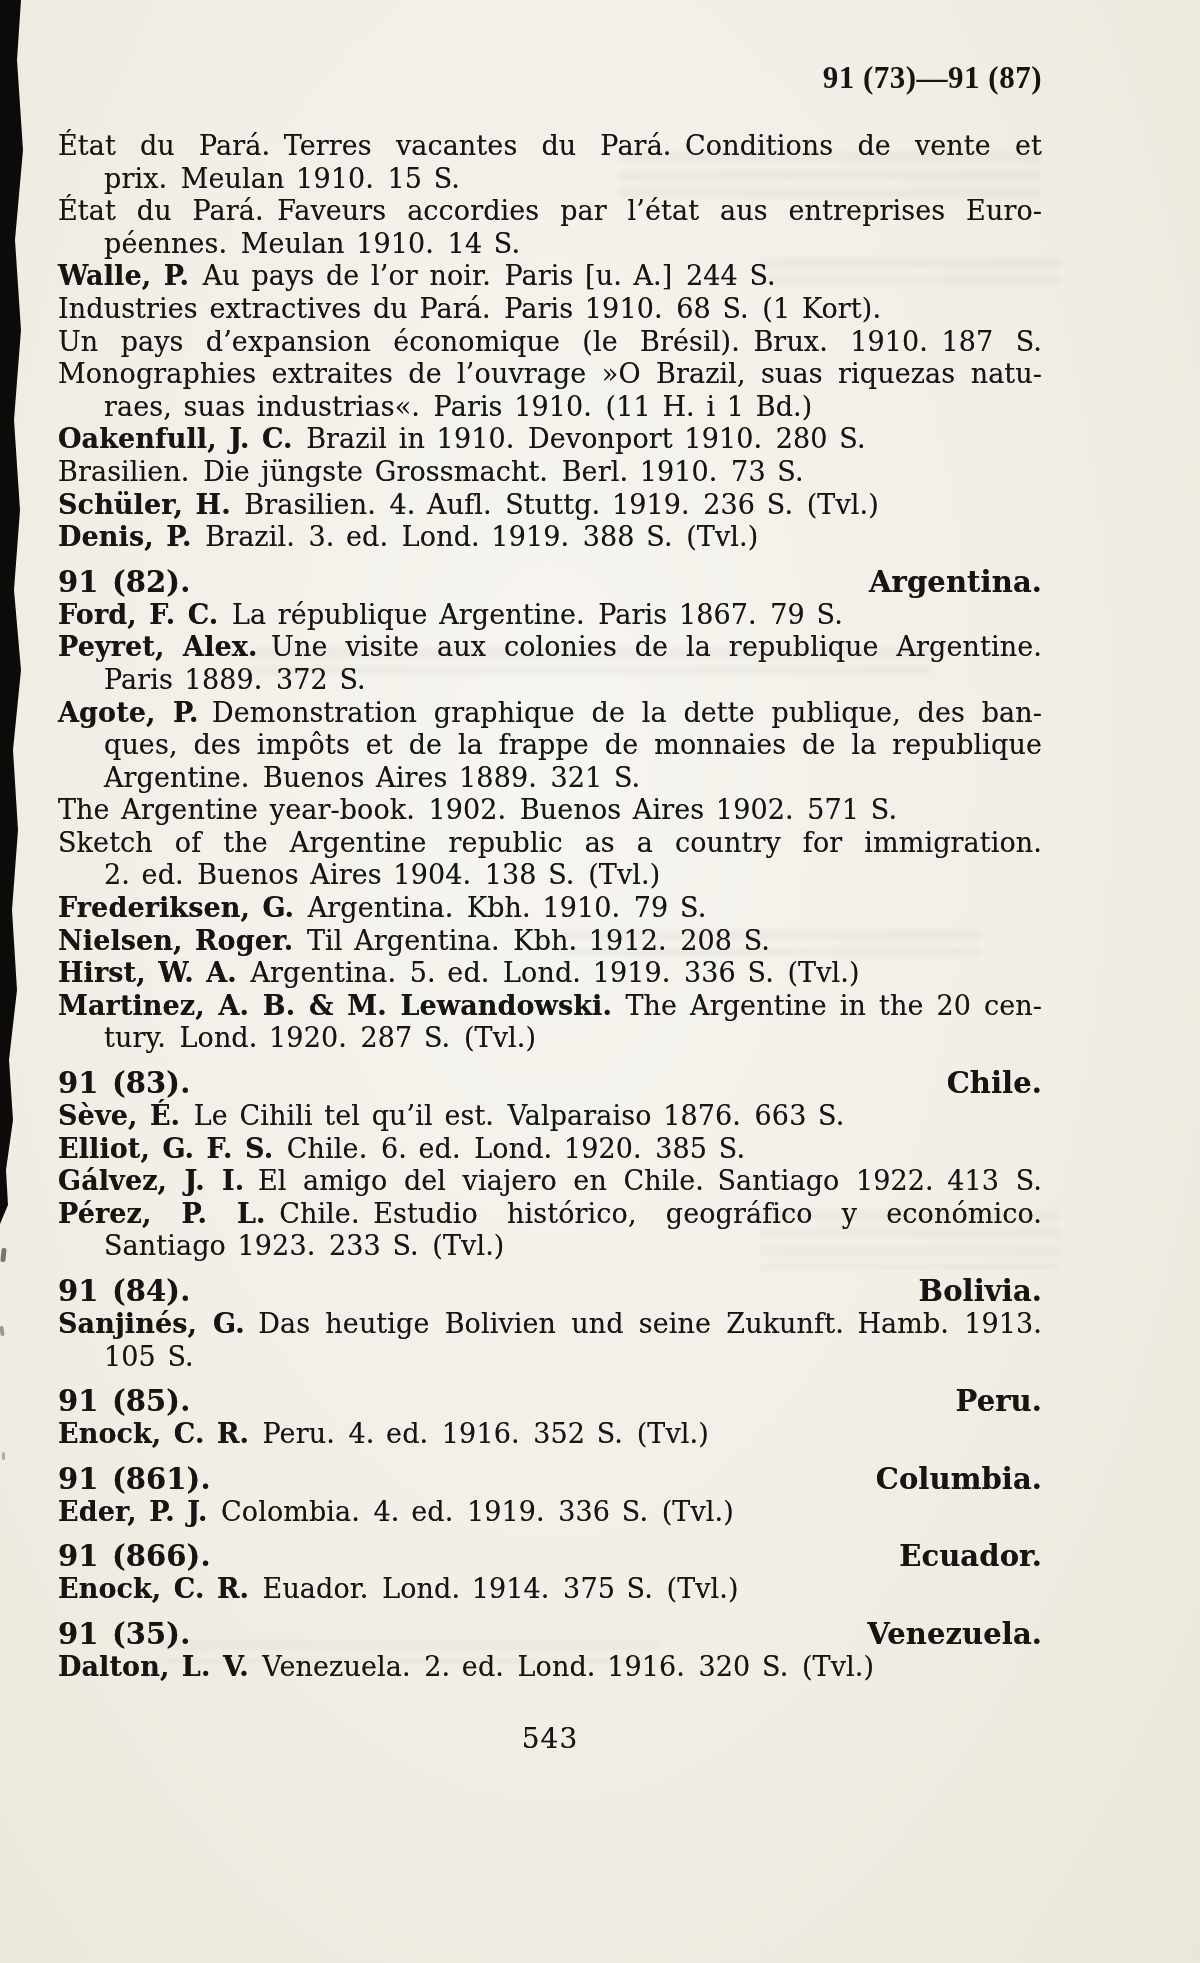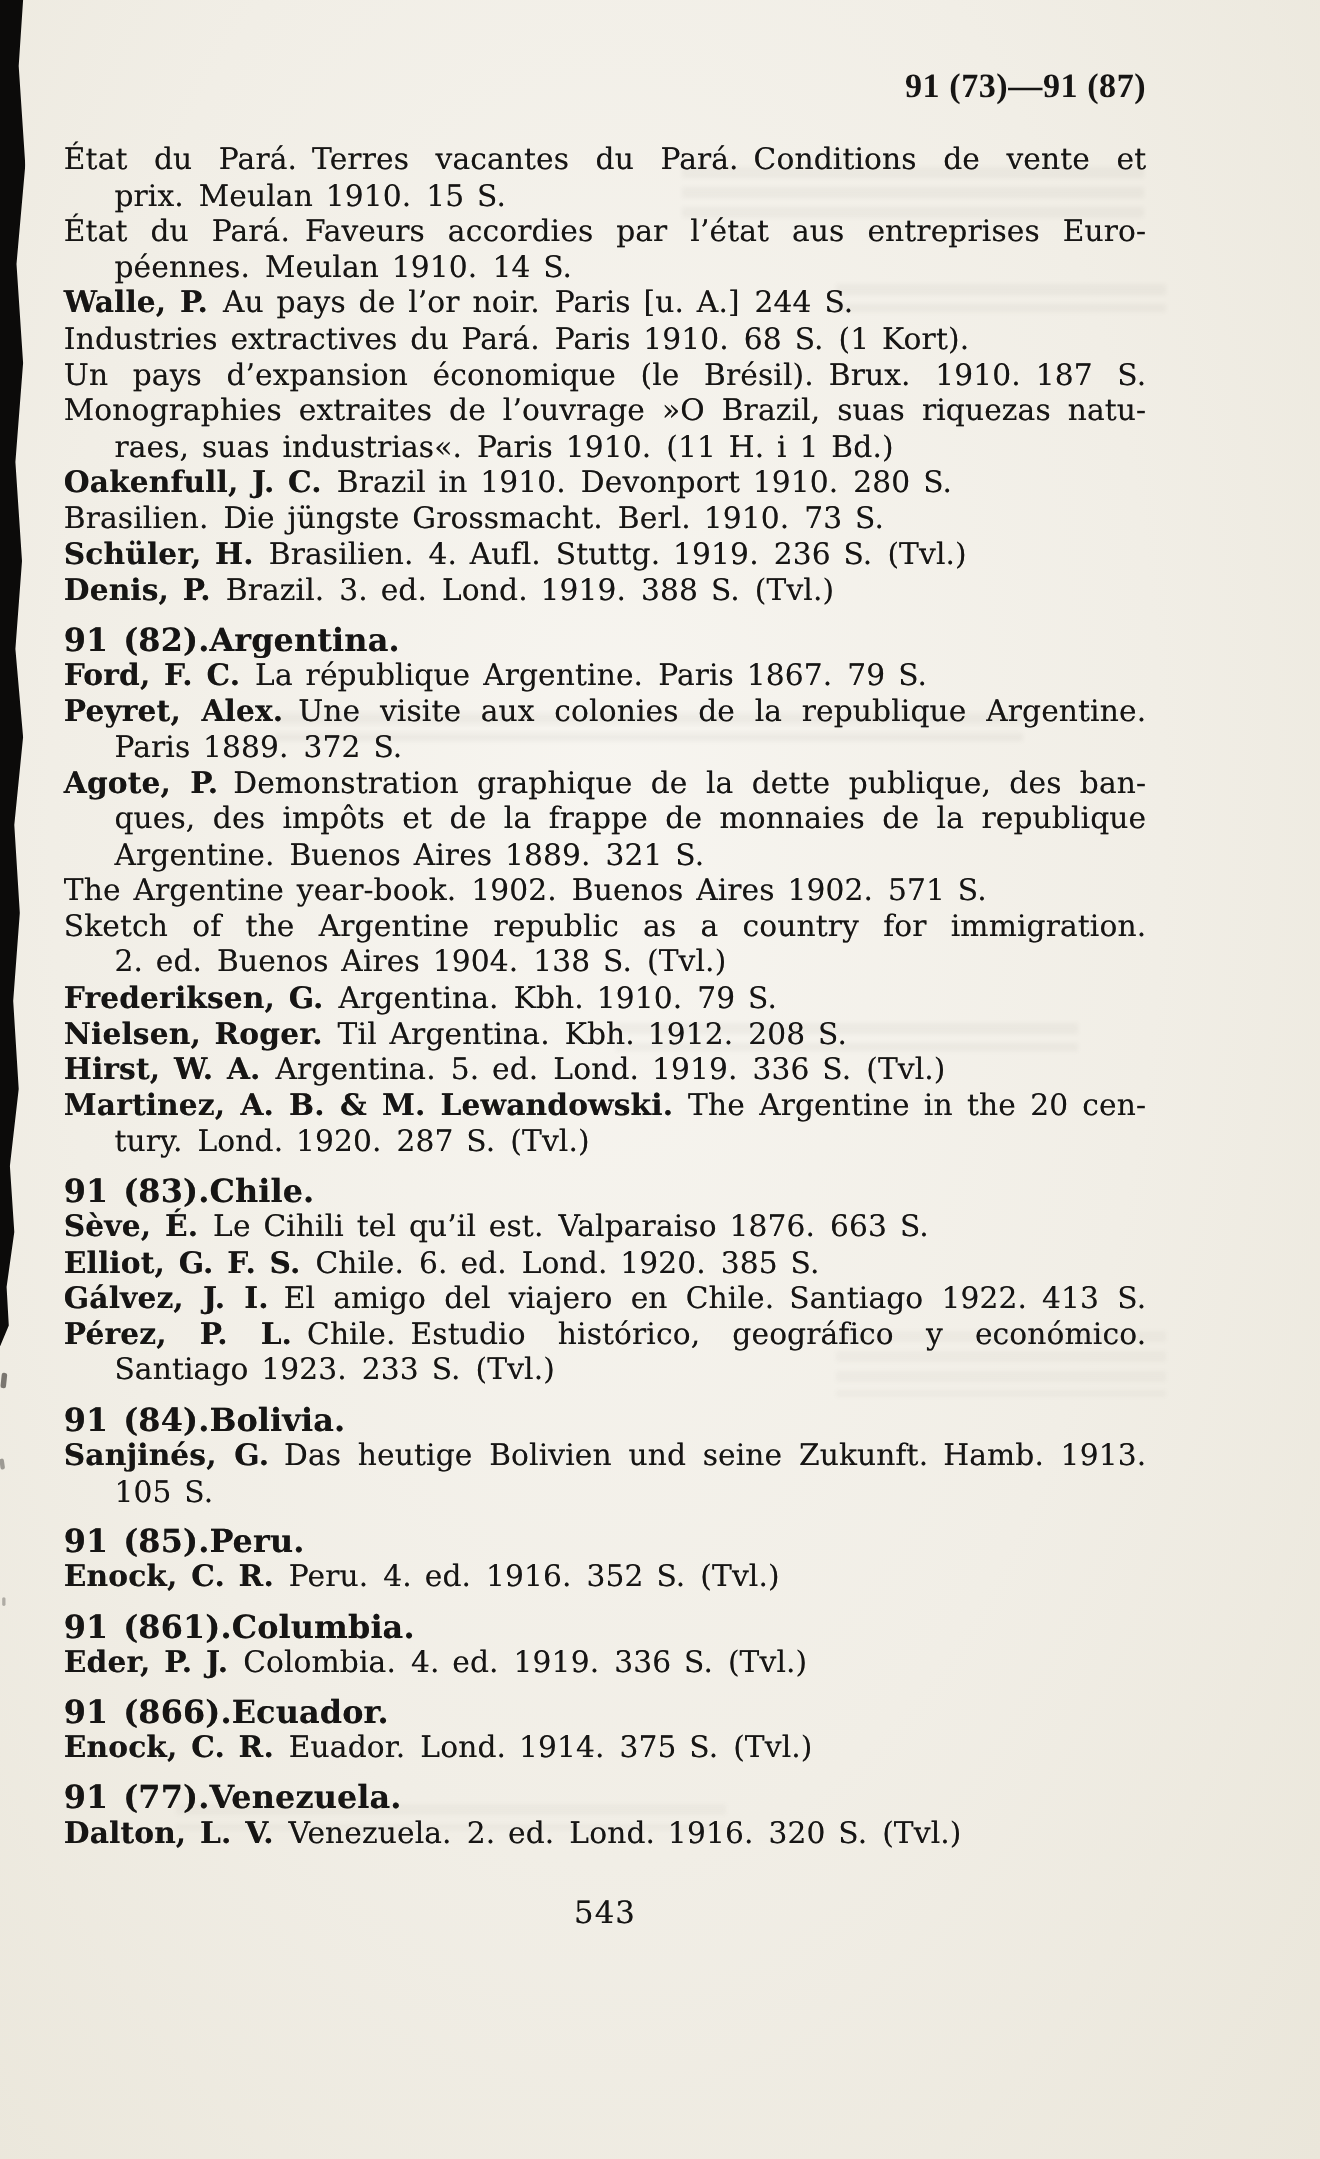--- a/index.html
+++ b/index.html
@@ -24,21 +24,21 @@
   .line{
     font-size:27px;
     line-height:32.6px;
     word-spacing:0.11em;
     letter-spacing:0.1px;
     text-shadow:0 0 0.4px rgba(20,18,16,0.55);
   }
   .line.indent{padding-left:46px}
   .line.just{text-align:justify;text-align-last:justify}
   .line.section{
-    display:flex;justify-content:flex-start;align-items:baseline;
+    display:flex;justify-content:space-between;align-items:baseline;
     font-weight:bold;font-size:29px;line-height:34px;margin-top:11px;
   }
   .b{font-weight:bold}
   .pageno{
     text-align:center;font-size:28px;margin-top:38px;letter-spacing:1px;
     text-shadow:0 0 0.4px rgba(20,18,16,0.55);
   }
   
   .binding{
     position:absolute;left:0;top:0;width:26px;height:1224px;background:#0c0b0a;
@@ -133,20 +133,20 @@
         <span>91 (861).</span>
         <span>Columbia.</span>
       </div>
       <div class="line"><span class="b">Eder, P. J.</span> Colombia. 4. ed. 1919. 336 S. (Tvl.)</div>
       <div class="line section">
         <span>91 (866).</span>
         <span>Ecuador.</span>
       </div>
       <div class="line"><span class="b">Enock, C. R.</span> Euador. Lond. 1914. 375 S. (Tvl.)</div>
       <div class="line section">
-        <span>91 (77).</span>
+        <span>91 (35).</span>
         <span>Venezuela.</span>
       </div>
       <div class="line"><span class="b">Dalton, L. V.</span> Venezuela. 2. ed. Lond. 1916. 320 S. (Tvl.)</div>
     </div>
 
   <div class="pageno">543</div>
 </div>
 
 </body></html>

